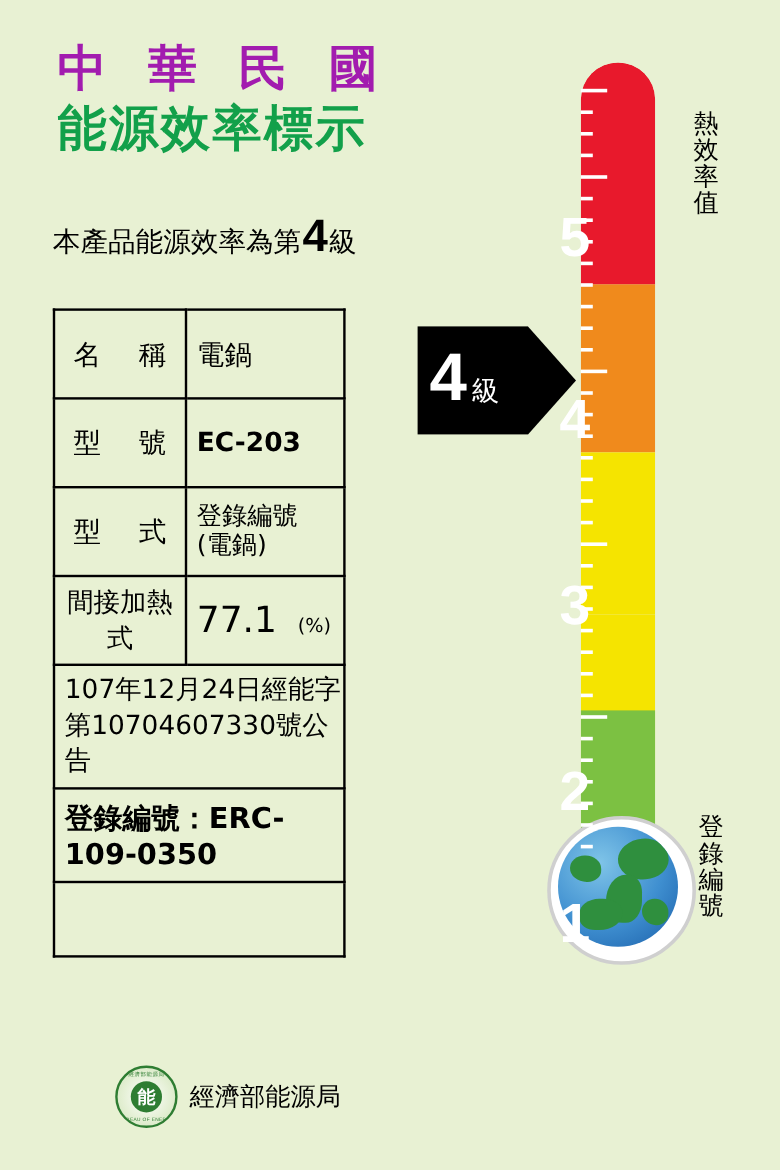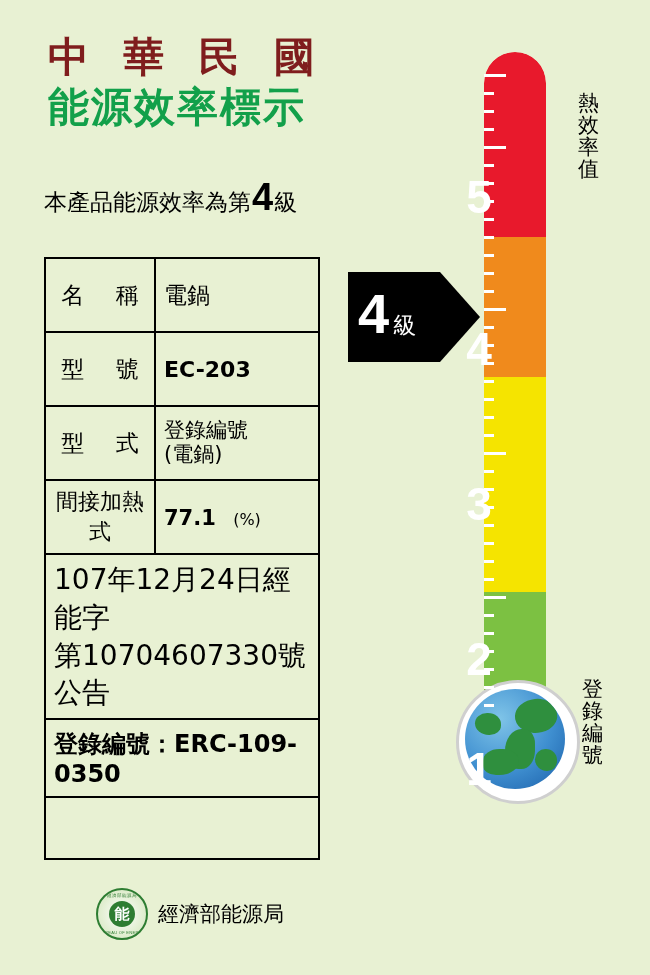--- a/index.html
+++ b/index.html
@@ -26,21 +26,21 @@
   .title-block {
     position: absolute;
     left: 48px;
     top: 32px;
     width: 400px;
   }
   .title-line1 {
     font-family: "DejaVu Sans", sans-serif;
     font-size: 41px;
     font-weight: bold;
-    color: #7f1d1d;
+    color: #a21caf;
     letter-spacing: 10px;
     line-height: 1.22;
     white-space: nowrap;
   }
   .title-line2 {
     font-family: "DejaVu Sans", sans-serif;
     font-size: 41px;
     font-weight: bold;
     color: #12a04a;
     letter-spacing: 2px;
@@ -66,21 +66,21 @@
     font-weight: bold;
     line-height: 0.8;
     padding: 0 1px;
   }
 
   
   .info-table {
     position: absolute;
     left: 44px;
     top: 257px;
-    width: 276px;
+    width: 244px;
     border: 2px solid #000;
     border-collapse: collapse;
     background: transparent;
   }
   .info-table td {
     border: 2px solid #000;
     padding: 0;
     vertical-align: middle;
     font-family: "DejaVu Sans", sans-serif;
     color: #000;
@@ -106,30 +106,30 @@
   }
   .type-val {
     font-size: 21px;
     line-height: 1.12;
   }
   .eff-key {
     font-size: 22px;
     letter-spacing: 0px;
   }
   .eff-val {
-    font-weight: bold;
-    font-size: 21px;
+    font-weight: normal;
+    font-size: 30px;
   }
   .eff-unit {
     font-weight: normal;
     font-size: 16px;
     padding-left: 10px;
   }
   .notice-cell {
-    font-size: 28px;
+    font-size: 22px;
     line-height: 1.35;
     padding: 6px 0 6px 8px !important;
   }
   .reg-cell {
     font-size: 24px;
     padding: 8px 0 8px 8px !important;
     font-weight: bold;
   }
   .blank-cell {
     height: 60px;

